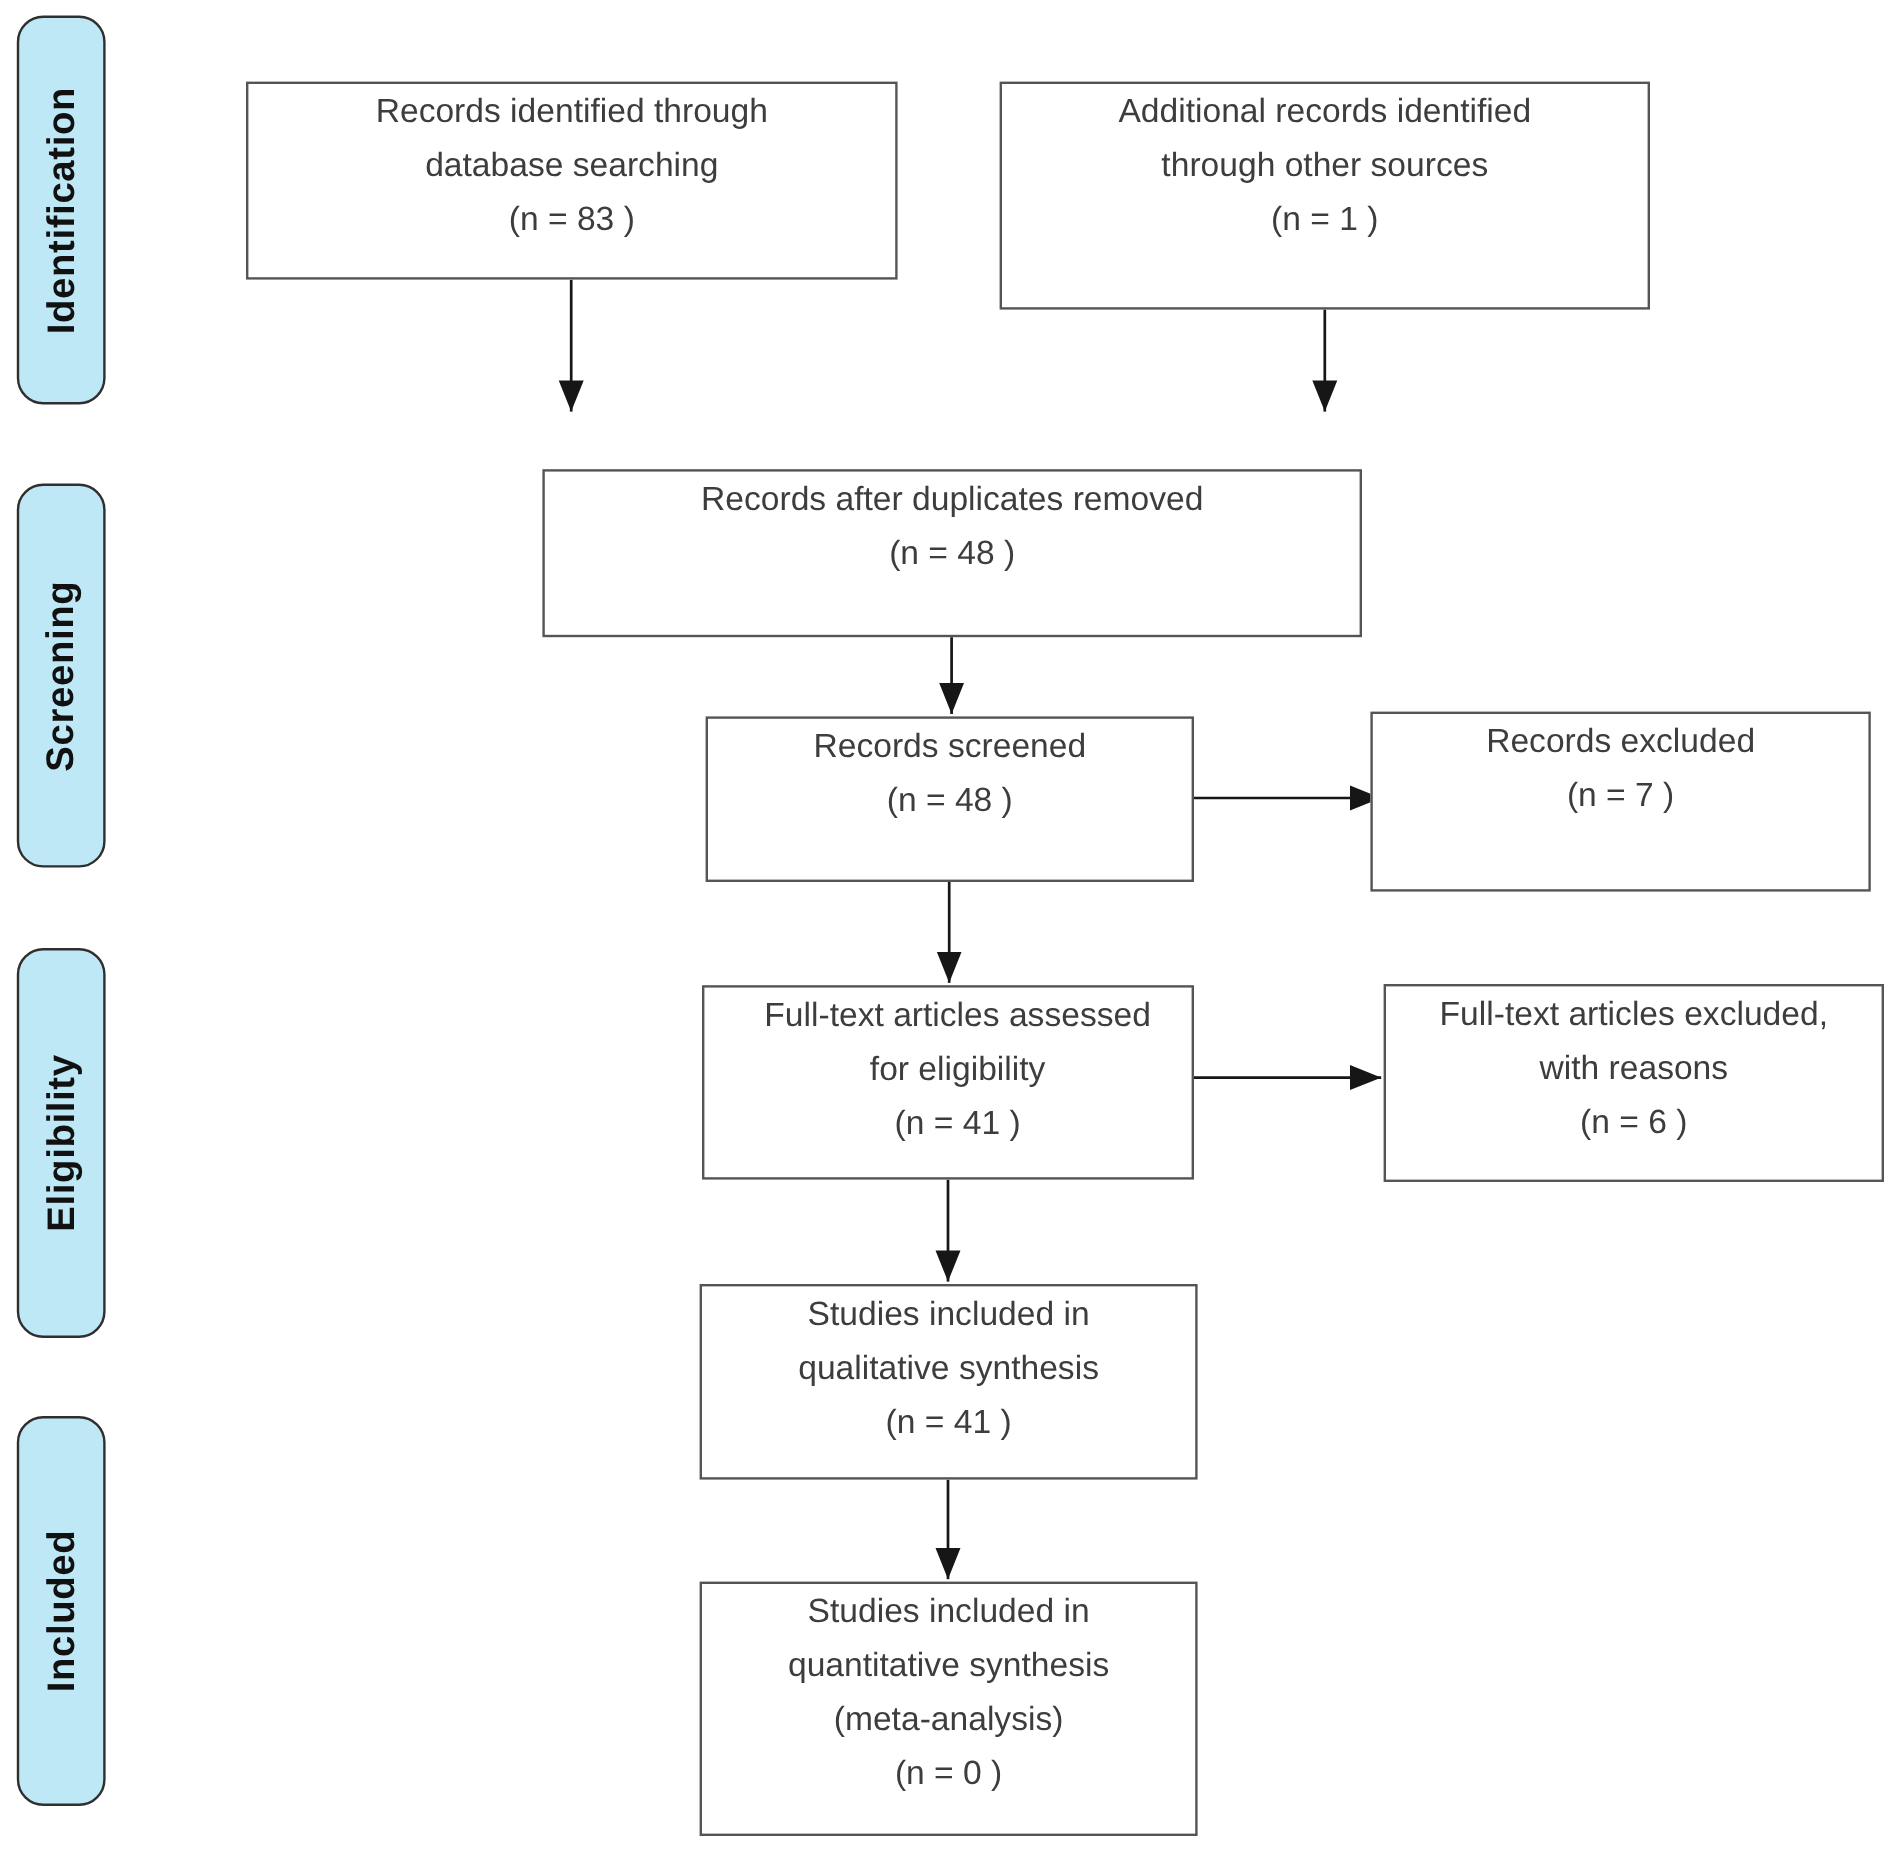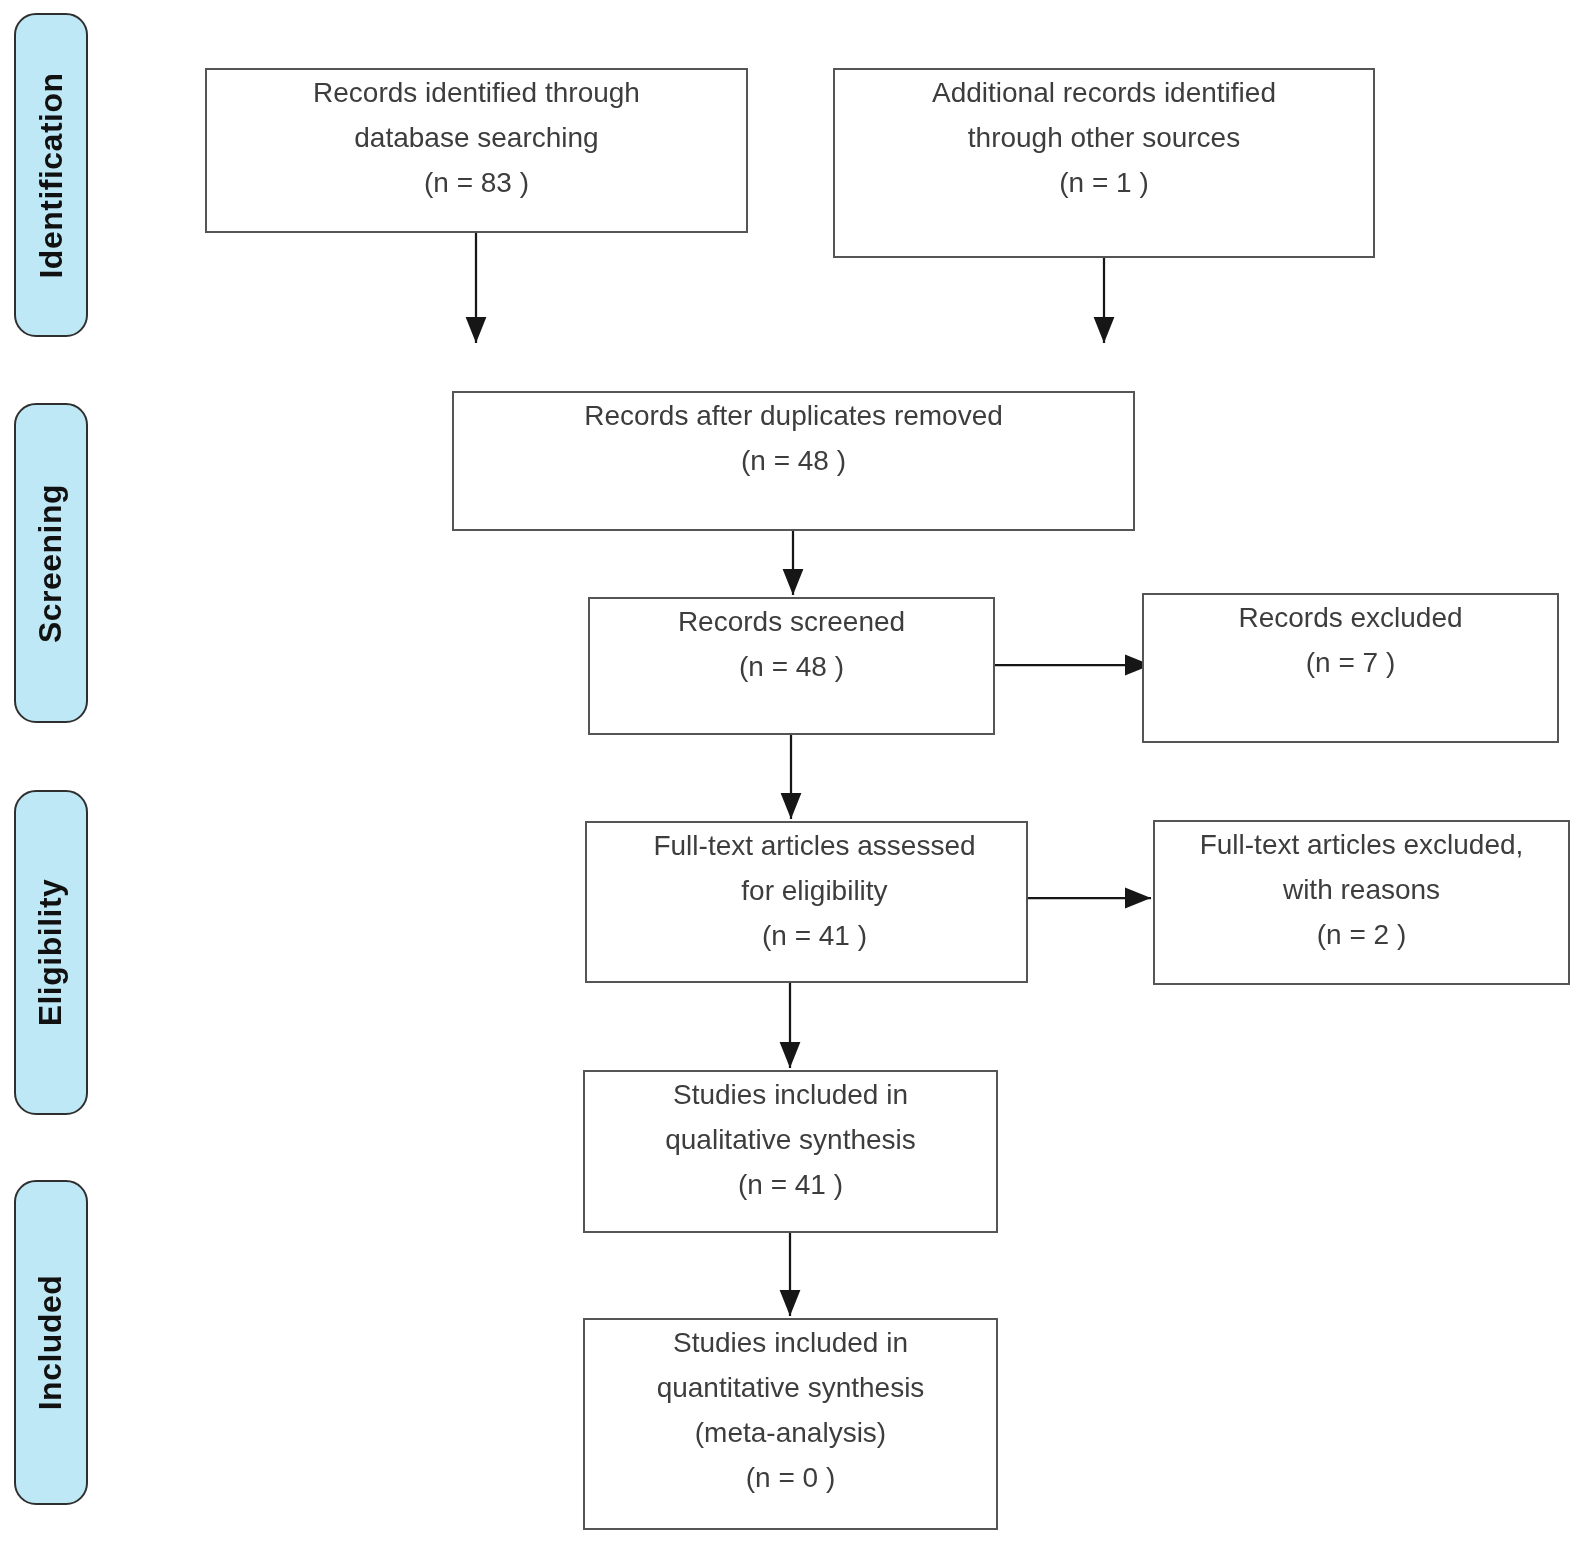--- a/index.html
+++ b/index.html
@@ -109,30 +109,30 @@
   <div class="fbox" style="left:588px; top:597px; width:407px; height:138px;">
     <span class="btext">Records screened
 (n = 48 )</span>
   </div>
 
   <div class="fbox" style="left:1142px; top:593px; width:417px; height:150px;">
     <span class="btext">Records excluded
 (n = 7 )</span>
   </div>
 
-  <div class="fbox" style="left:585px; top:821px; width:443px; height:162px;padding-left:16px;">
+  <div class="fbox" style="left:585px; top:821px; width:410px; height:162px;padding-left:16px;">
     <span class="btext">Full-text articles assessed
 for eligibility
 (n = 41 )</span>
   </div>
 
   <div class="fbox" style="left:1153px; top:820px; width:417px; height:165px;">
     <span class="btext">Full-text articles excluded,
 with reasons
-(n = 2 )</span>
+(n = 6 )</span>
   </div>
 
   <div class="fbox" style="left:583px; top:1070px; width:415px; height:163px;">
     <span class="btext">Studies included in
 qualitative synthesis
 (n = 41 )</span>
   </div>
 
   <div class="fbox" style="left:583px; top:1318px; width:415px; height:212px;">
     <span class="btext">Studies included in

